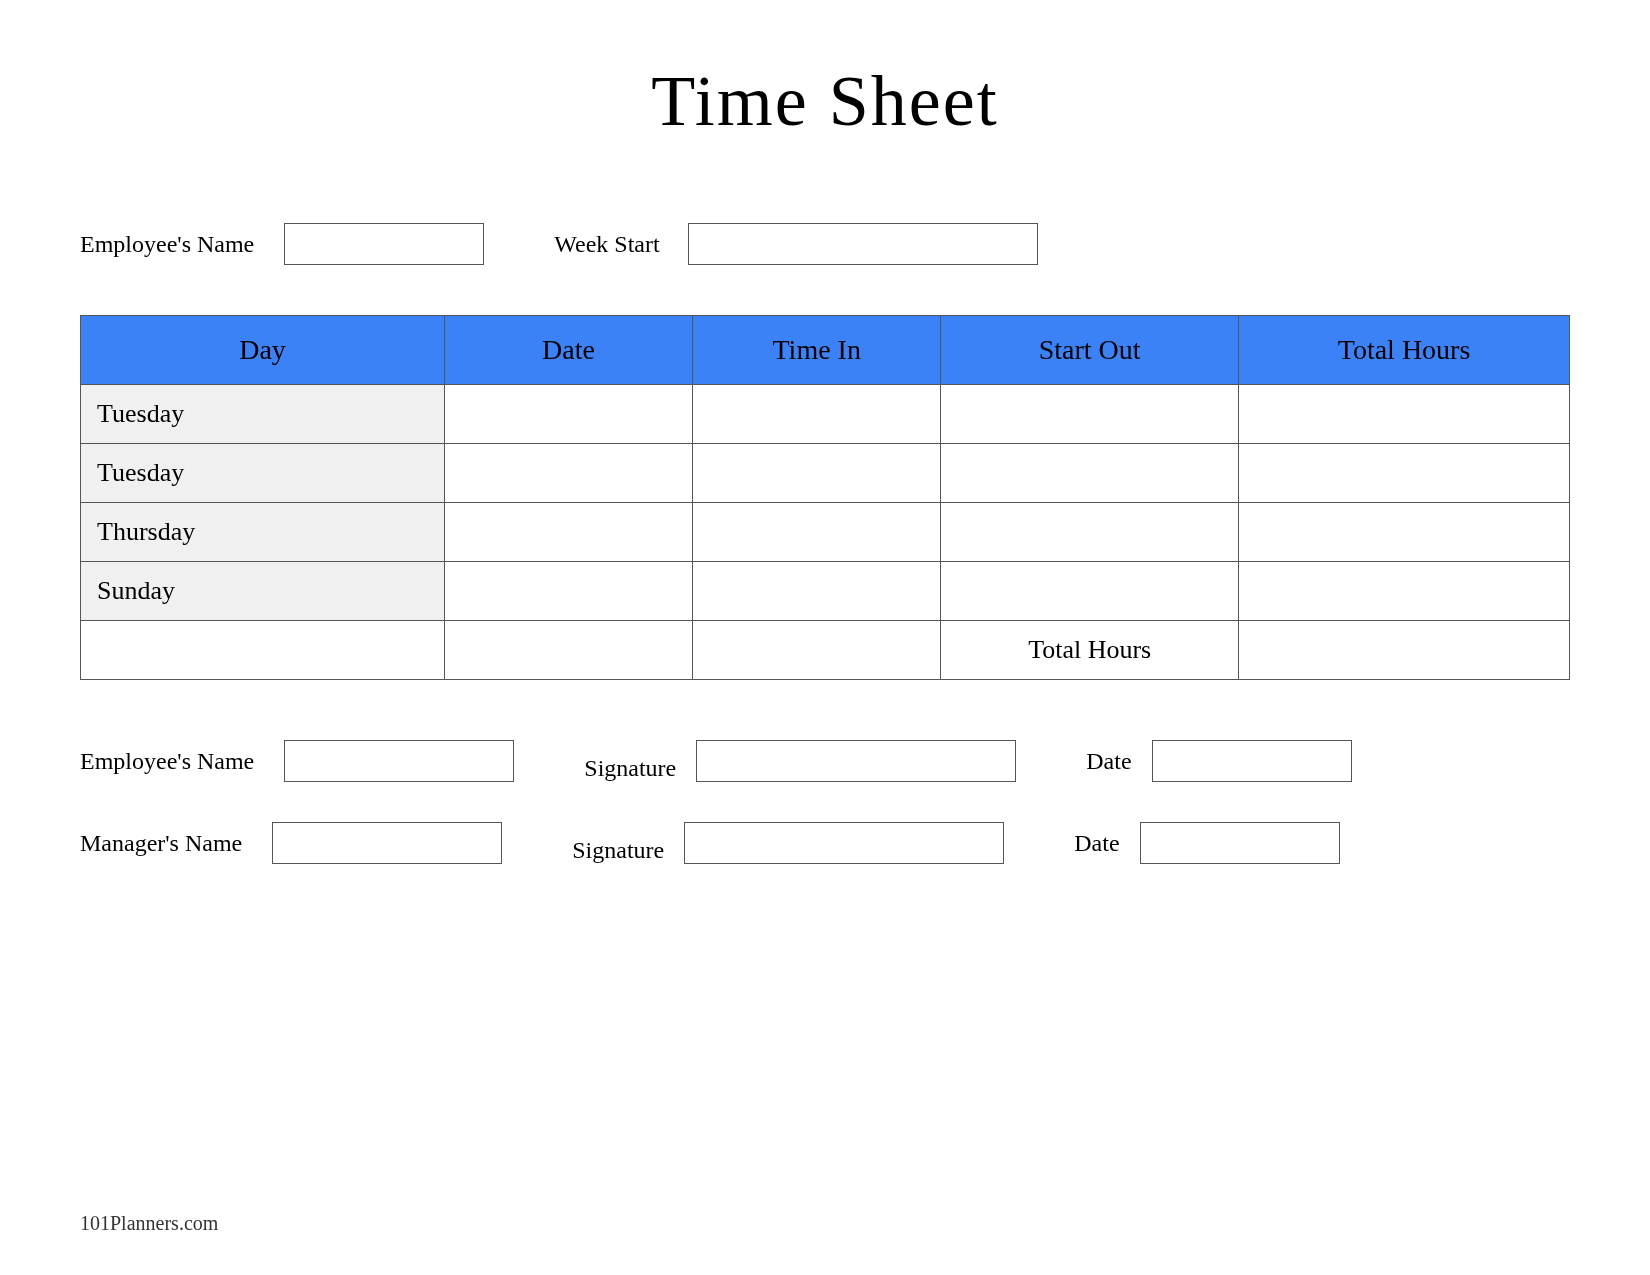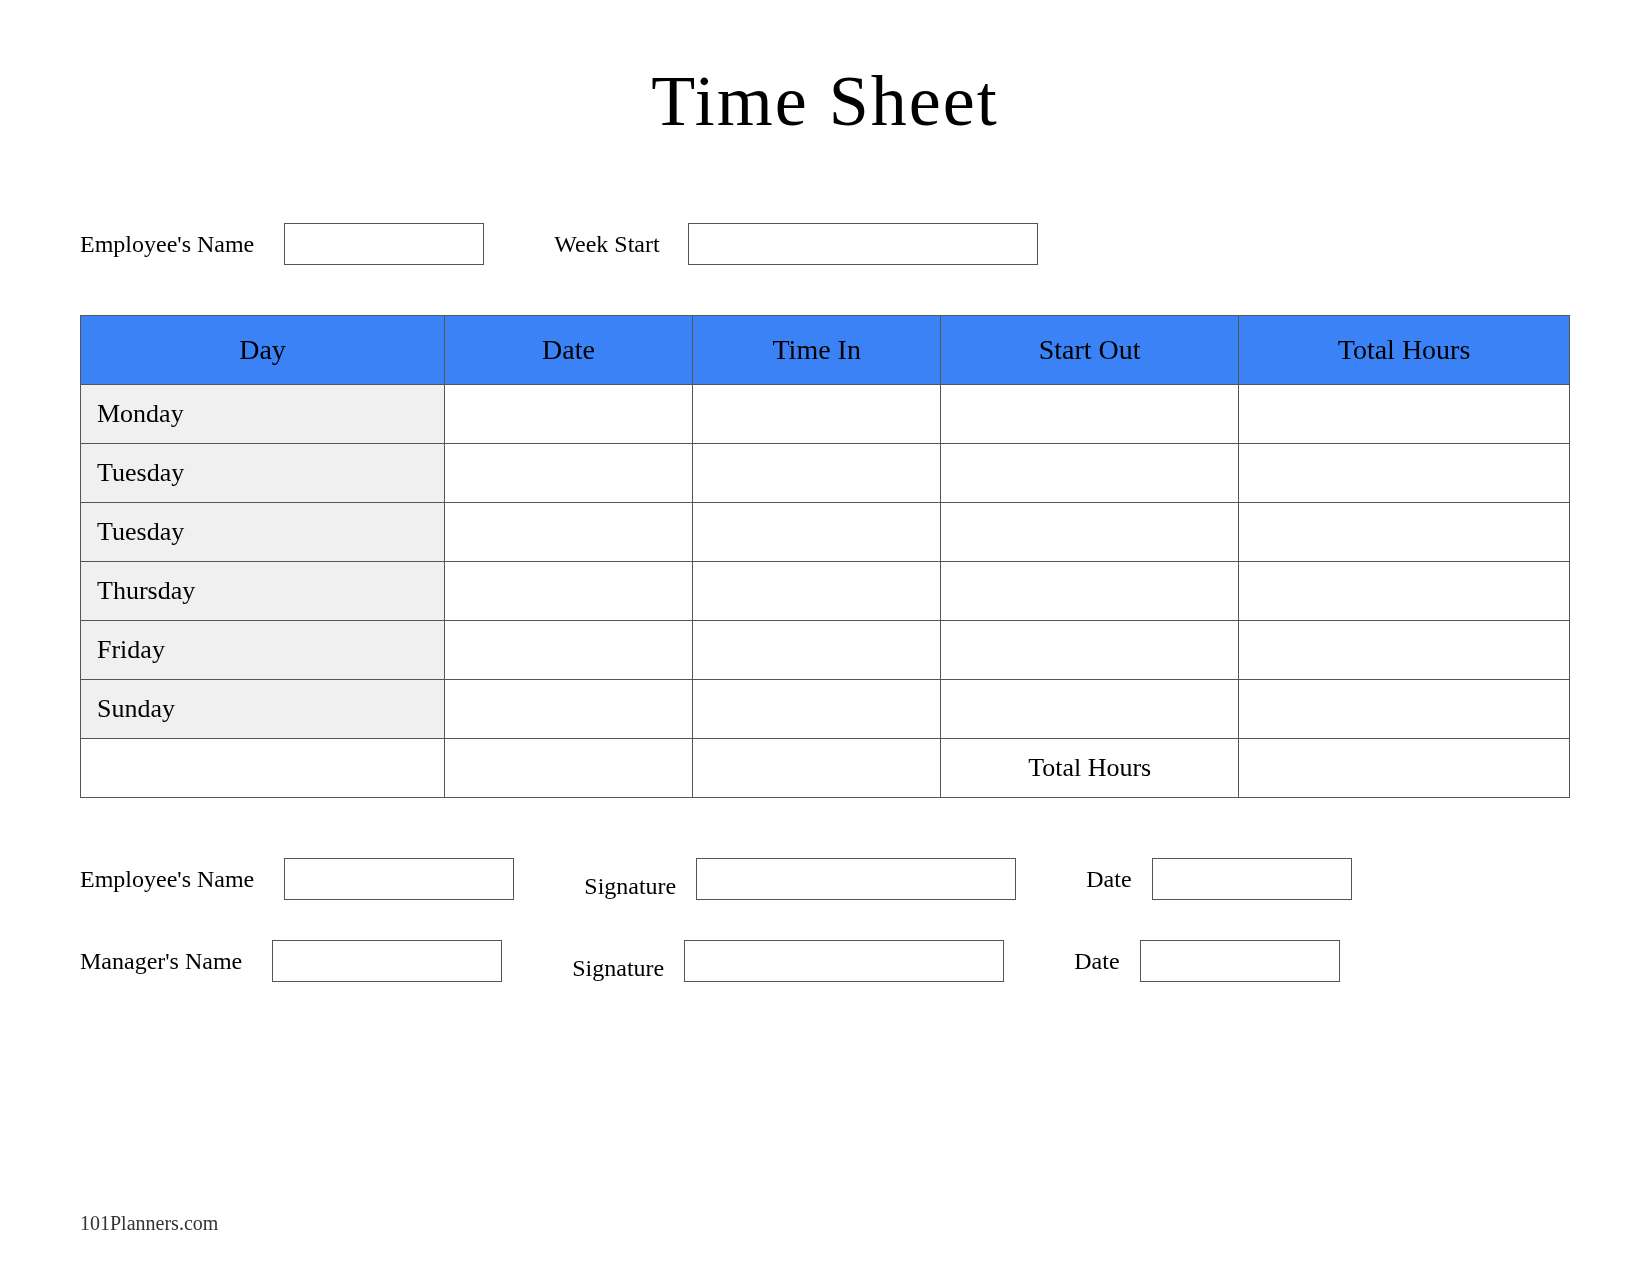--- a/index.html
+++ b/index.html
@@ -202,50 +202,36 @@
     <thead>
       <tr>
         <th class="day-col">Day</th>
         <th class="date-col">Date</th>
         <th class="timein-col">Time In</th>
         <th class="timeout-col">Start Out</th>
         <th class="totalhours-col">Total Hours</th>
       </tr>
     </thead>
     <tbody id="table-body">
-    <tr>
-          <td class="day-col">Monday</td>
-          <td class="date-col"></td>
-          <td class="timein-col"></td>
-          <td class="timeout-col"></td>
-          <td class="totalhours-col"></td>
-        </tr>
         <tr>
           <td class="day-col">Tuesday</td>
           <td class="date-col"></td>
           <td class="timein-col"></td>
           <td class="timeout-col"></td>
           <td class="totalhours-col"></td>
         </tr>
         <tr>
           <td class="day-col">Tuesday</td>
           <td class="date-col"></td>
           <td class="timein-col"></td>
           <td class="timeout-col"></td>
           <td class="totalhours-col"></td>
         </tr>
         <tr>
           <td class="day-col">Thursday</td>
-          <td class="date-col"></td>
-          <td class="timein-col"></td>
-          <td class="timeout-col"></td>
-          <td class="totalhours-col"></td>
-        </tr>
-        <tr>
-          <td class="day-col">Friday</td>
           <td class="date-col"></td>
           <td class="timein-col"></td>
           <td class="timeout-col"></td>
           <td class="totalhours-col"></td>
         </tr>
         <tr>
           <td class="day-col">Sunday</td>
           <td class="date-col"></td>
           <td class="timein-col"></td>
           <td class="timeout-col"></td>

